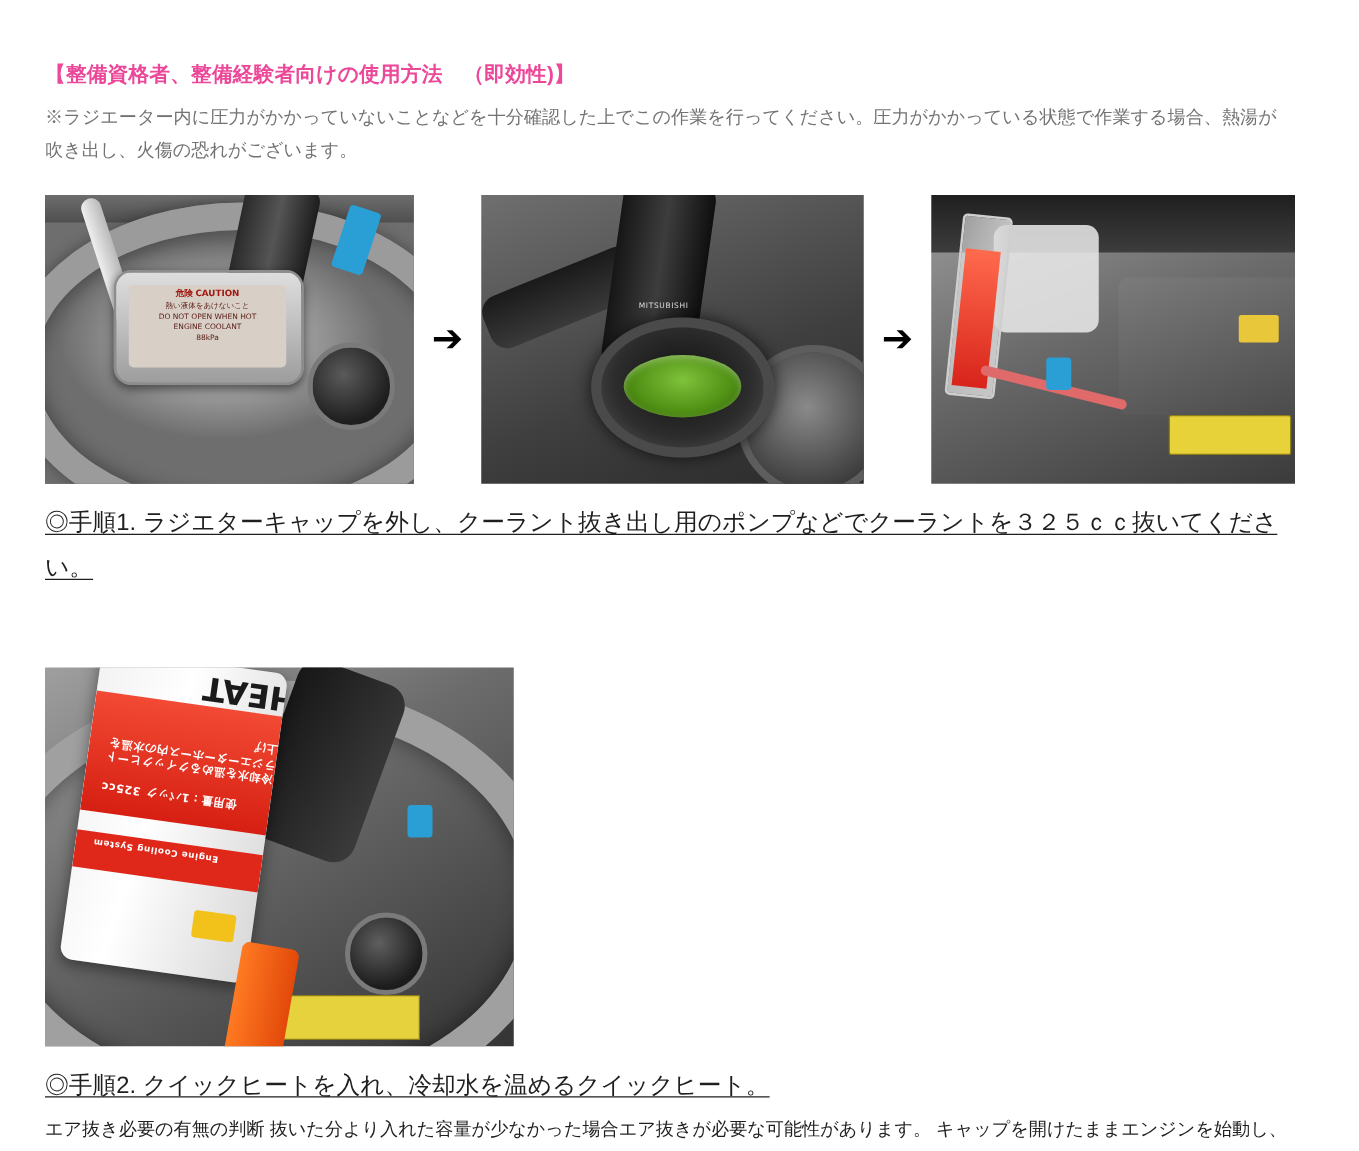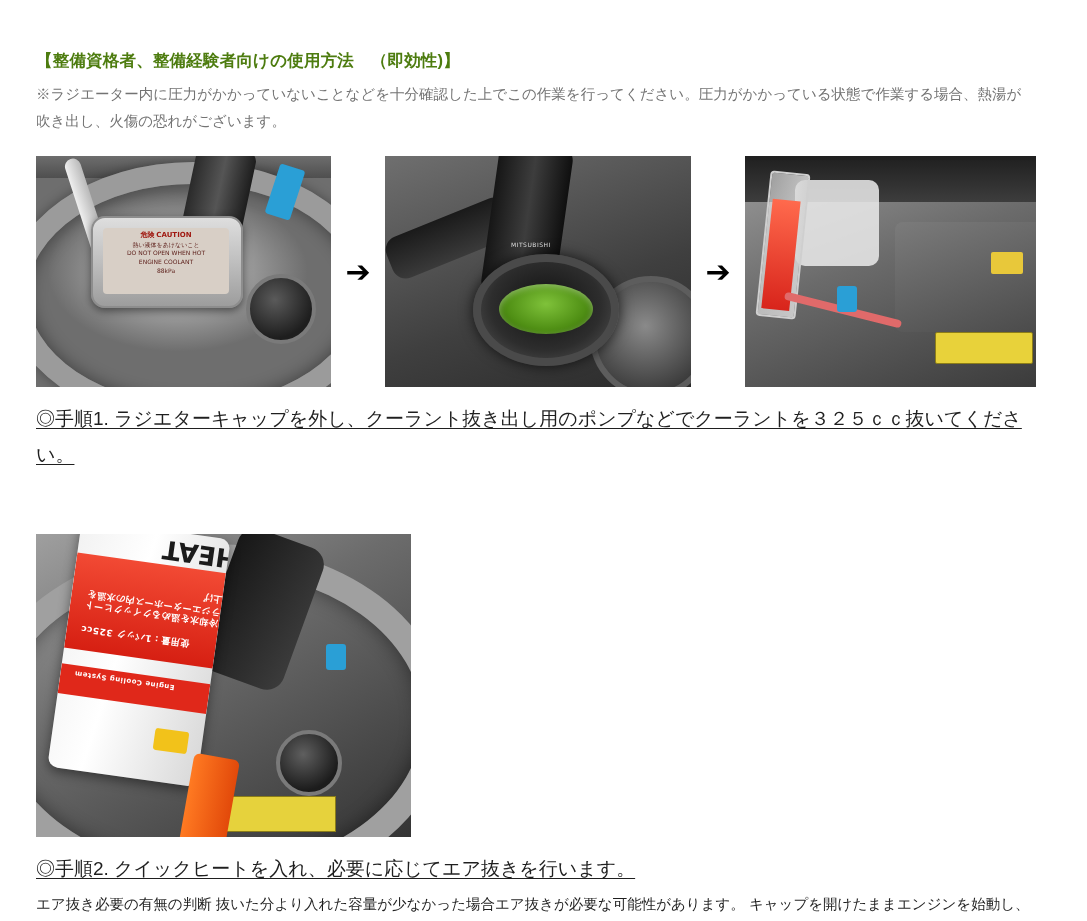--- a/index.html
+++ b/index.html
@@ -32,21 +32,21 @@
   }
   .content {
     position: absolute;
     left: 30px;
     top: 48px;
     width: 1002px;
   }
   .heading {
     font-size: 16.5px;
     font-weight: bold;
-    color: #4d7c0f;
+    color: #ec4899;
     line-height: 1.5;
     margin: 0 0 8px 0;
     letter-spacing: 0.2px;
   }
   .note {
     font-size: 14.5px;
     line-height: 1.85;
     color: #737373;
     margin: 0 0 22px 0;
     width: 995px;
@@ -436,18 +436,18 @@
           <div class="txt" style="left:14px; top:54px;">ラジエーターホース内の水温を上げ</div>
           <div class="txt" style="left:14px; top:78px;">冷却水を温めるクイックヒート</div>
           <div class="txt" style="left:14px; top:102px;">使用量：1パック 325cc</div>
           <div class="txt" style="left:14px; top:150px; font-size:7px;">Engine Cooling System</div>
         </div>
         <div class="yellowcap"></div>
         <div class="nozzle"></div>
       </div>
     </div>
 
-    <p class="step-caption">◎手順2. クイックヒートを入れ、必要に応じてエア抜きを行います。</p>
+    <p class="step-caption">◎手順2. クイックヒートを入れ、冷却水を温めるクイックヒート。</p>
 
     <p class="body-text">エア抜き必要の有無の判断 抜いた分より入れた容量が少なかった場合エア抜きが必要な可能性があります。 キャップを開けたままエンジンを始動し、ラジエター口元までクーラントが膨張してきたことを確認できたらキャップを閉めて作業完了です。</p>
 
   </div>
 </div>
 
 </body></html>

